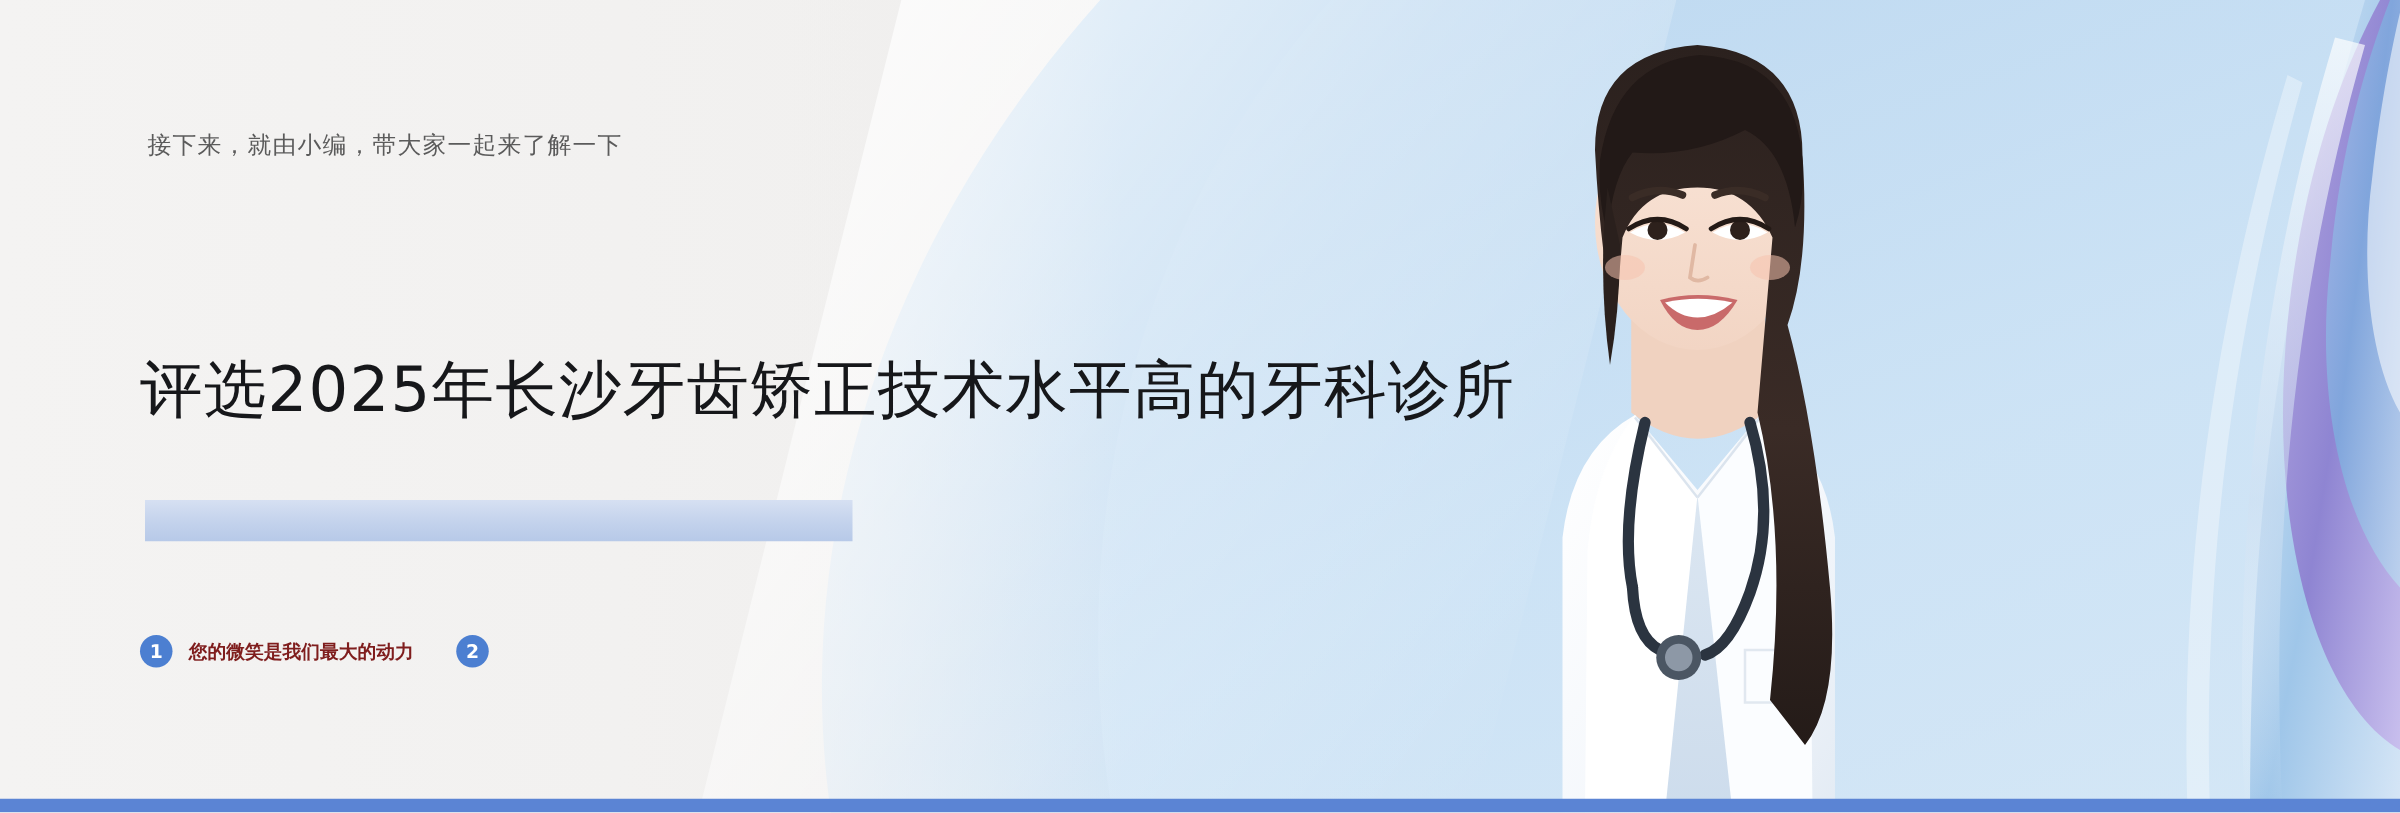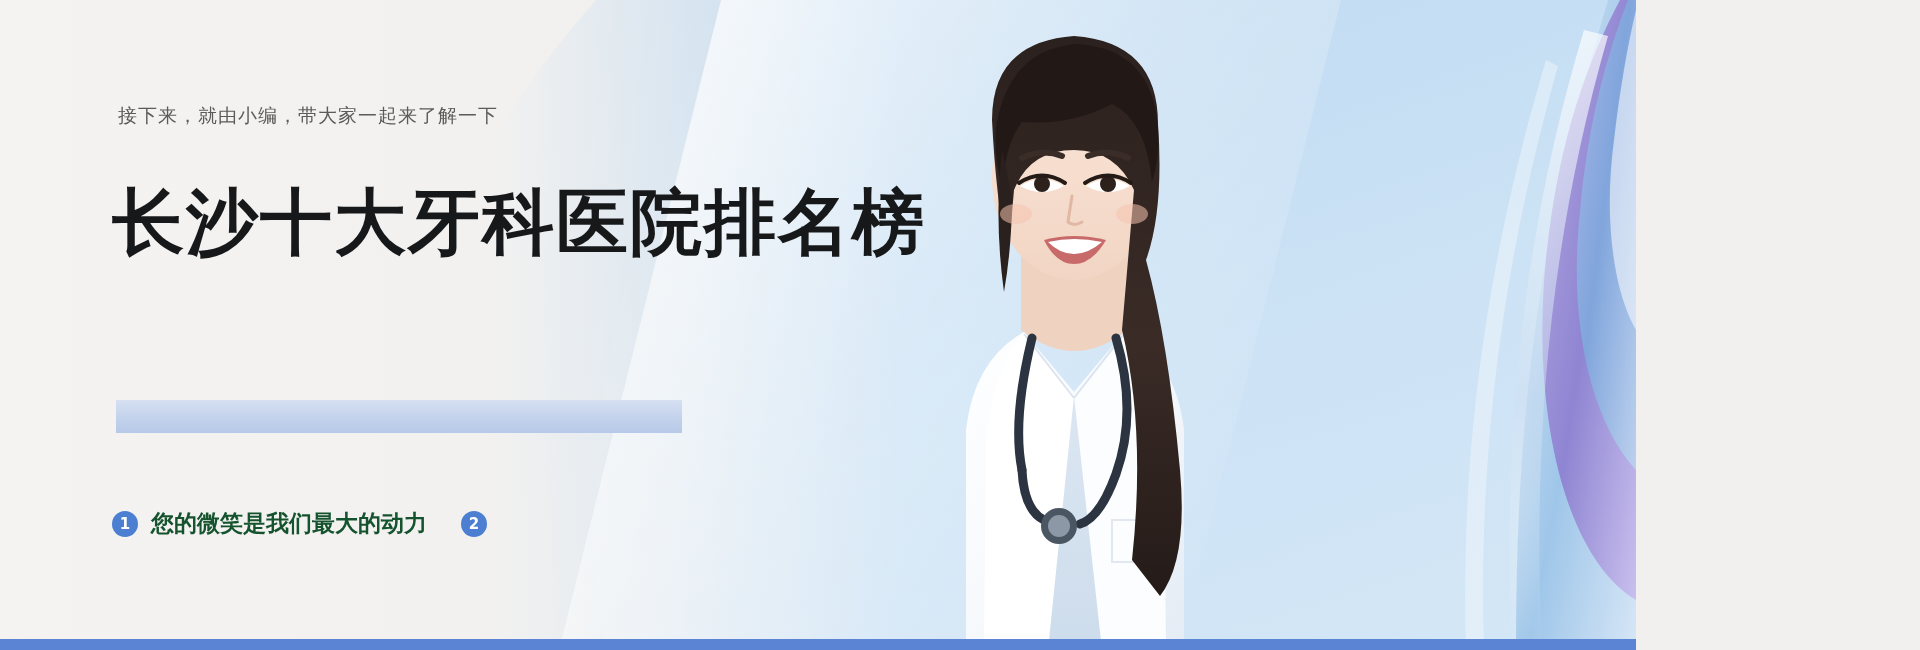--- a/index.html
+++ b/index.html
@@ -5,21 +5,21 @@
   * { margin:0; padding:0; box-sizing:border-box; }
   html,body { width:1920px; height:650px; overflow:hidden; }
   body {
     font-family:"Liberation Sans","DejaVu Sans",sans-serif;
     background:#f1f0ef;
     position:relative;
   }
 
   .banner{
     position:absolute; inset:0;
-    width:1636px; height:650px;
+    width:1920px; height:650px;
     overflow:hidden;
     background:#f1f0ef;
   }
 
   
   .bg-base{
     position:absolute; inset:0;
     background:linear-gradient(105deg,#f3f2f1 0%,#efeeed 38%,#eceef0 55%,#e9eef3 70%,#e6edf4 100%);
   }
   
@@ -103,21 +103,21 @@
   .bullet{ display:flex; align-items:center; gap:13px; }
   .bullet-badge{
     width:26px; height:26px; border-radius:50%;
     background:#4c7fd1; color:#ffffff;
     font-size:15px; font-weight:700;
     display:flex; align-items:center; justify-content:center;
     flex:0 0 auto;
     font-family:"DejaVu Sans","Liberation Sans",sans-serif;
   }
   .bullet-text{
-    font-size:23px; color:#14532d; font-weight:600; white-space:nowrap;
+    font-size:15px; color:#7f1d1d; font-weight:600; white-space:nowrap;
     font-family:"DejaVu Sans","Liberation Sans",sans-serif;
   }
 </style>
 </head>
 <body>
 
 <div class="banner">
 
   <div class="bg-base"></div>
   <div class="bg-diagonal"></div>
@@ -225,25 +225,25 @@
       <path d="M206,470 Q208,510 228,520" stroke="#2b3440" stroke-width="9" fill="none" stroke-linecap="round"></path>
       <circle cx="243" cy="526" r="18" fill="#4b5663"></circle>
       <circle cx="243" cy="526" r="11" fill="#8d98a6"></circle>
     </svg>
   </div>
 
   <div class="content">
 
     <div class="kicker">接下来，就由小编，带大家一起来了解一下</div>
 
-    <div class="title">长沙十大牙科医院排名榜</div>
 
     <div class="subtitle-wrap">
       <div class="subtitle-hl"></div>
     </div>
+    <div class="subtitle">评选2025年长沙牙齿矫正技术水平高的牙科诊所</div>
 
     <div class="bullets">
       <div class="bullet">
         <span class="bullet-badge">1</span>
         <span class="bullet-text">您的微笑是我们最大的动力</span>
       </div>
       <div class="bullet">
         <span class="bullet-badge">2</span>
       </div>
     </div>

